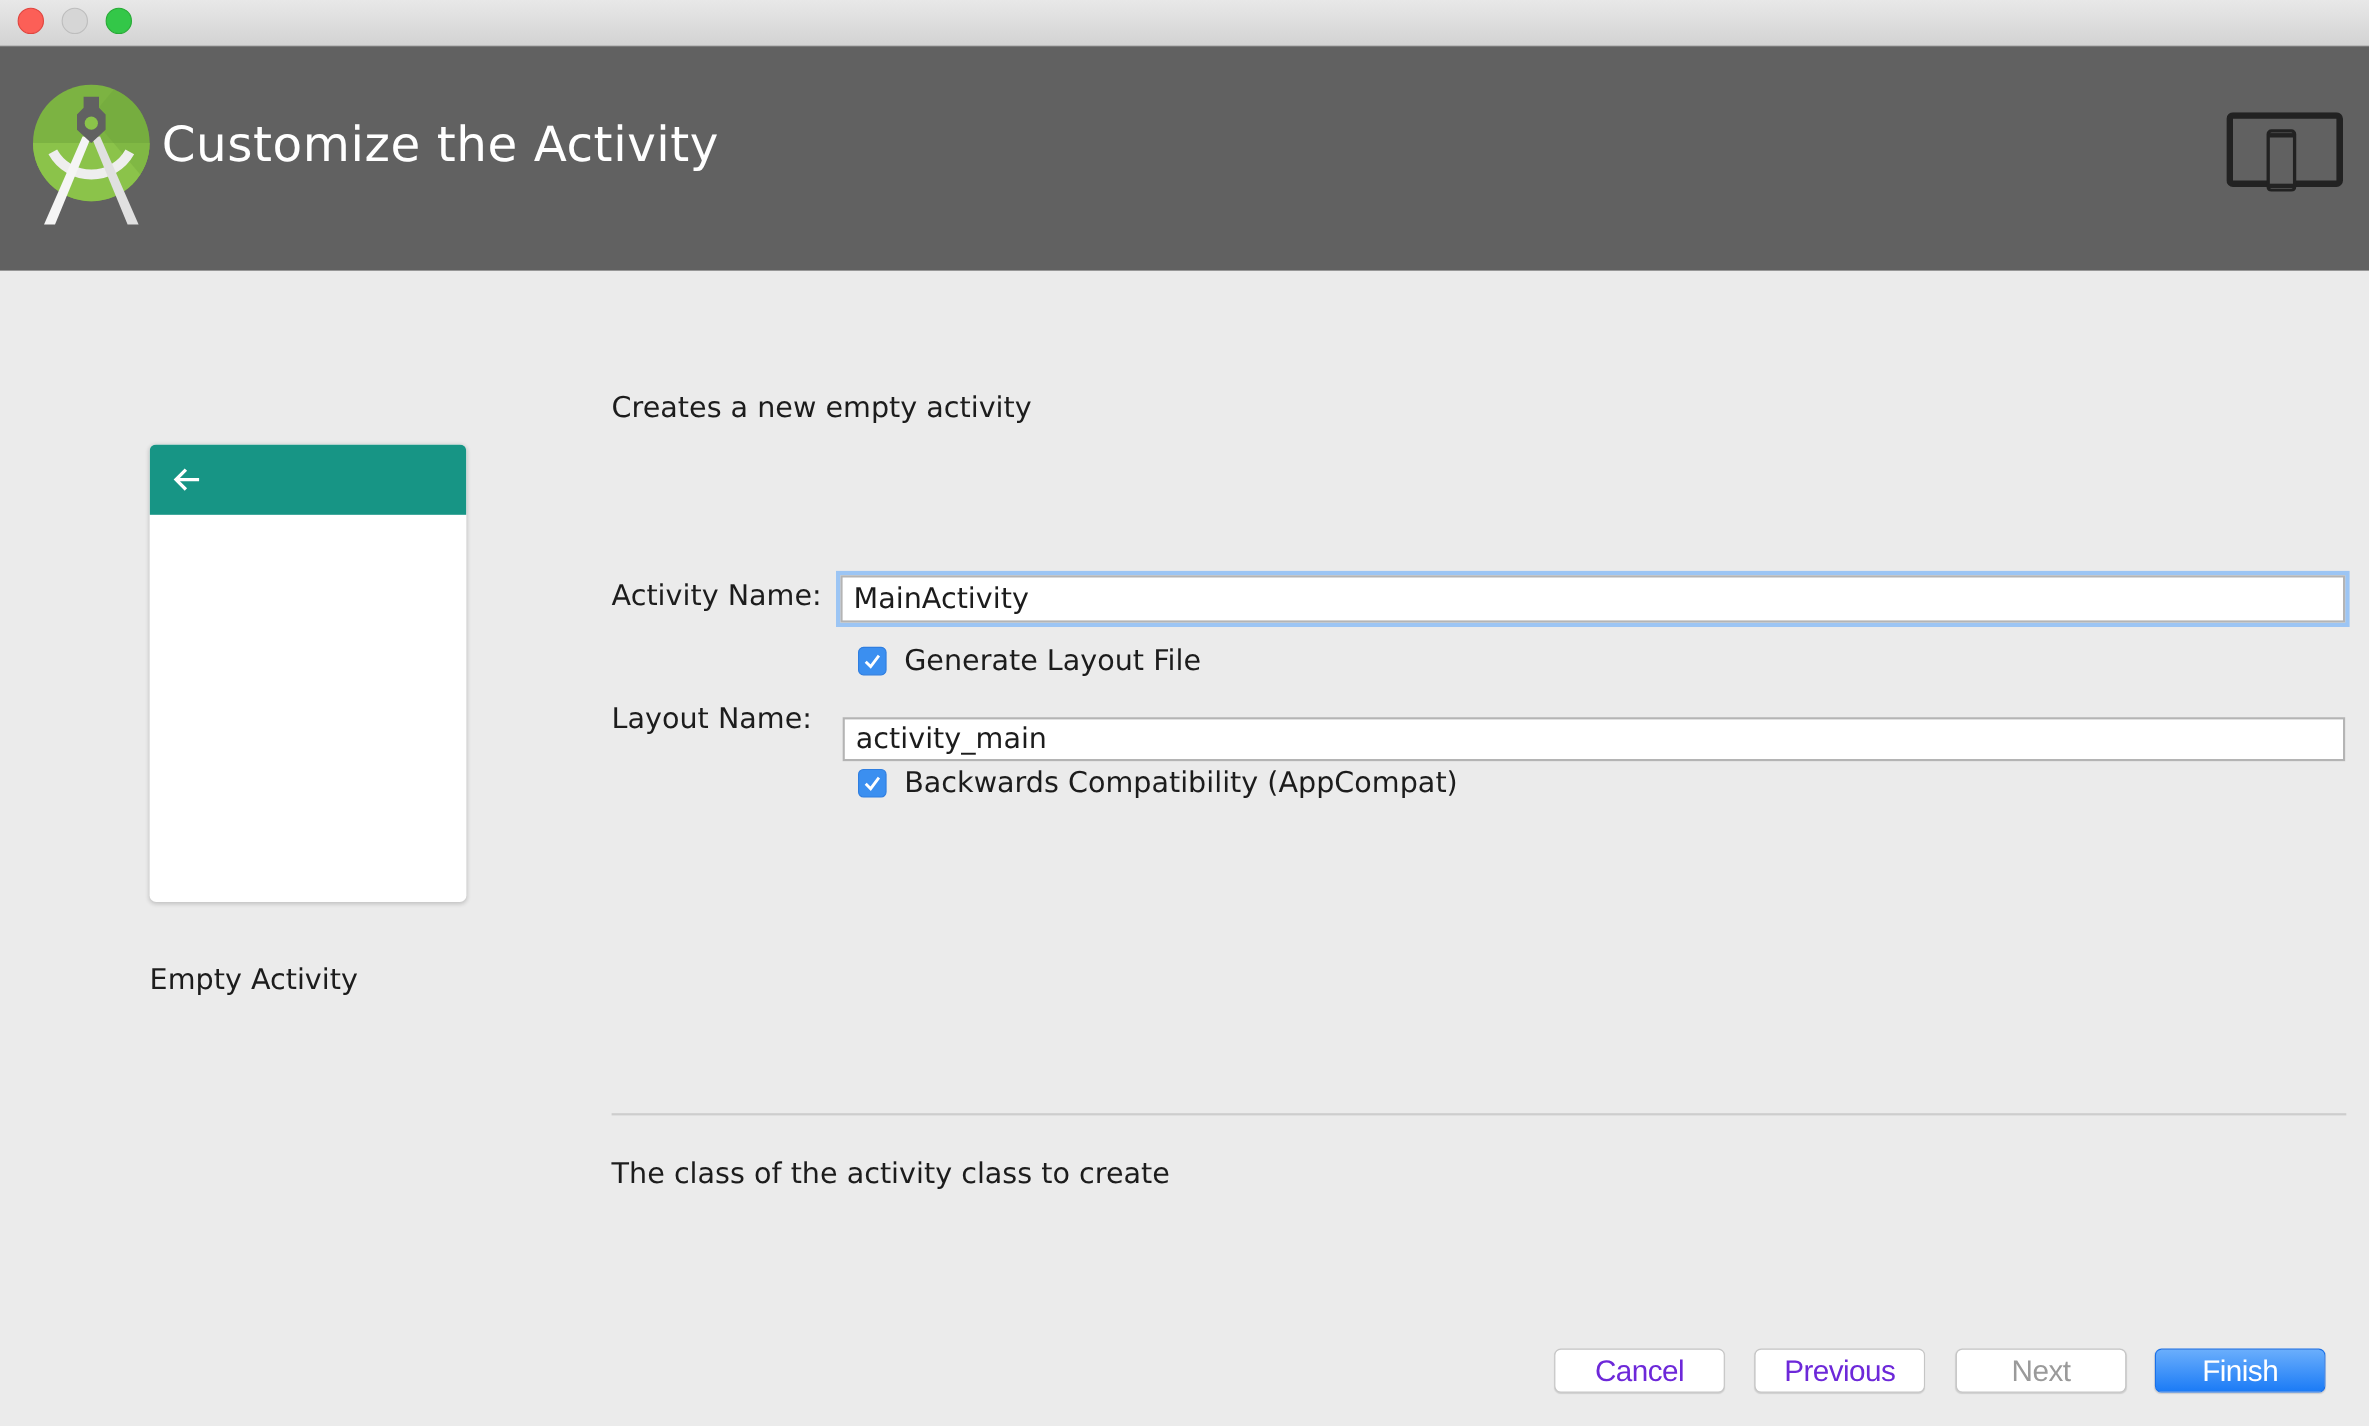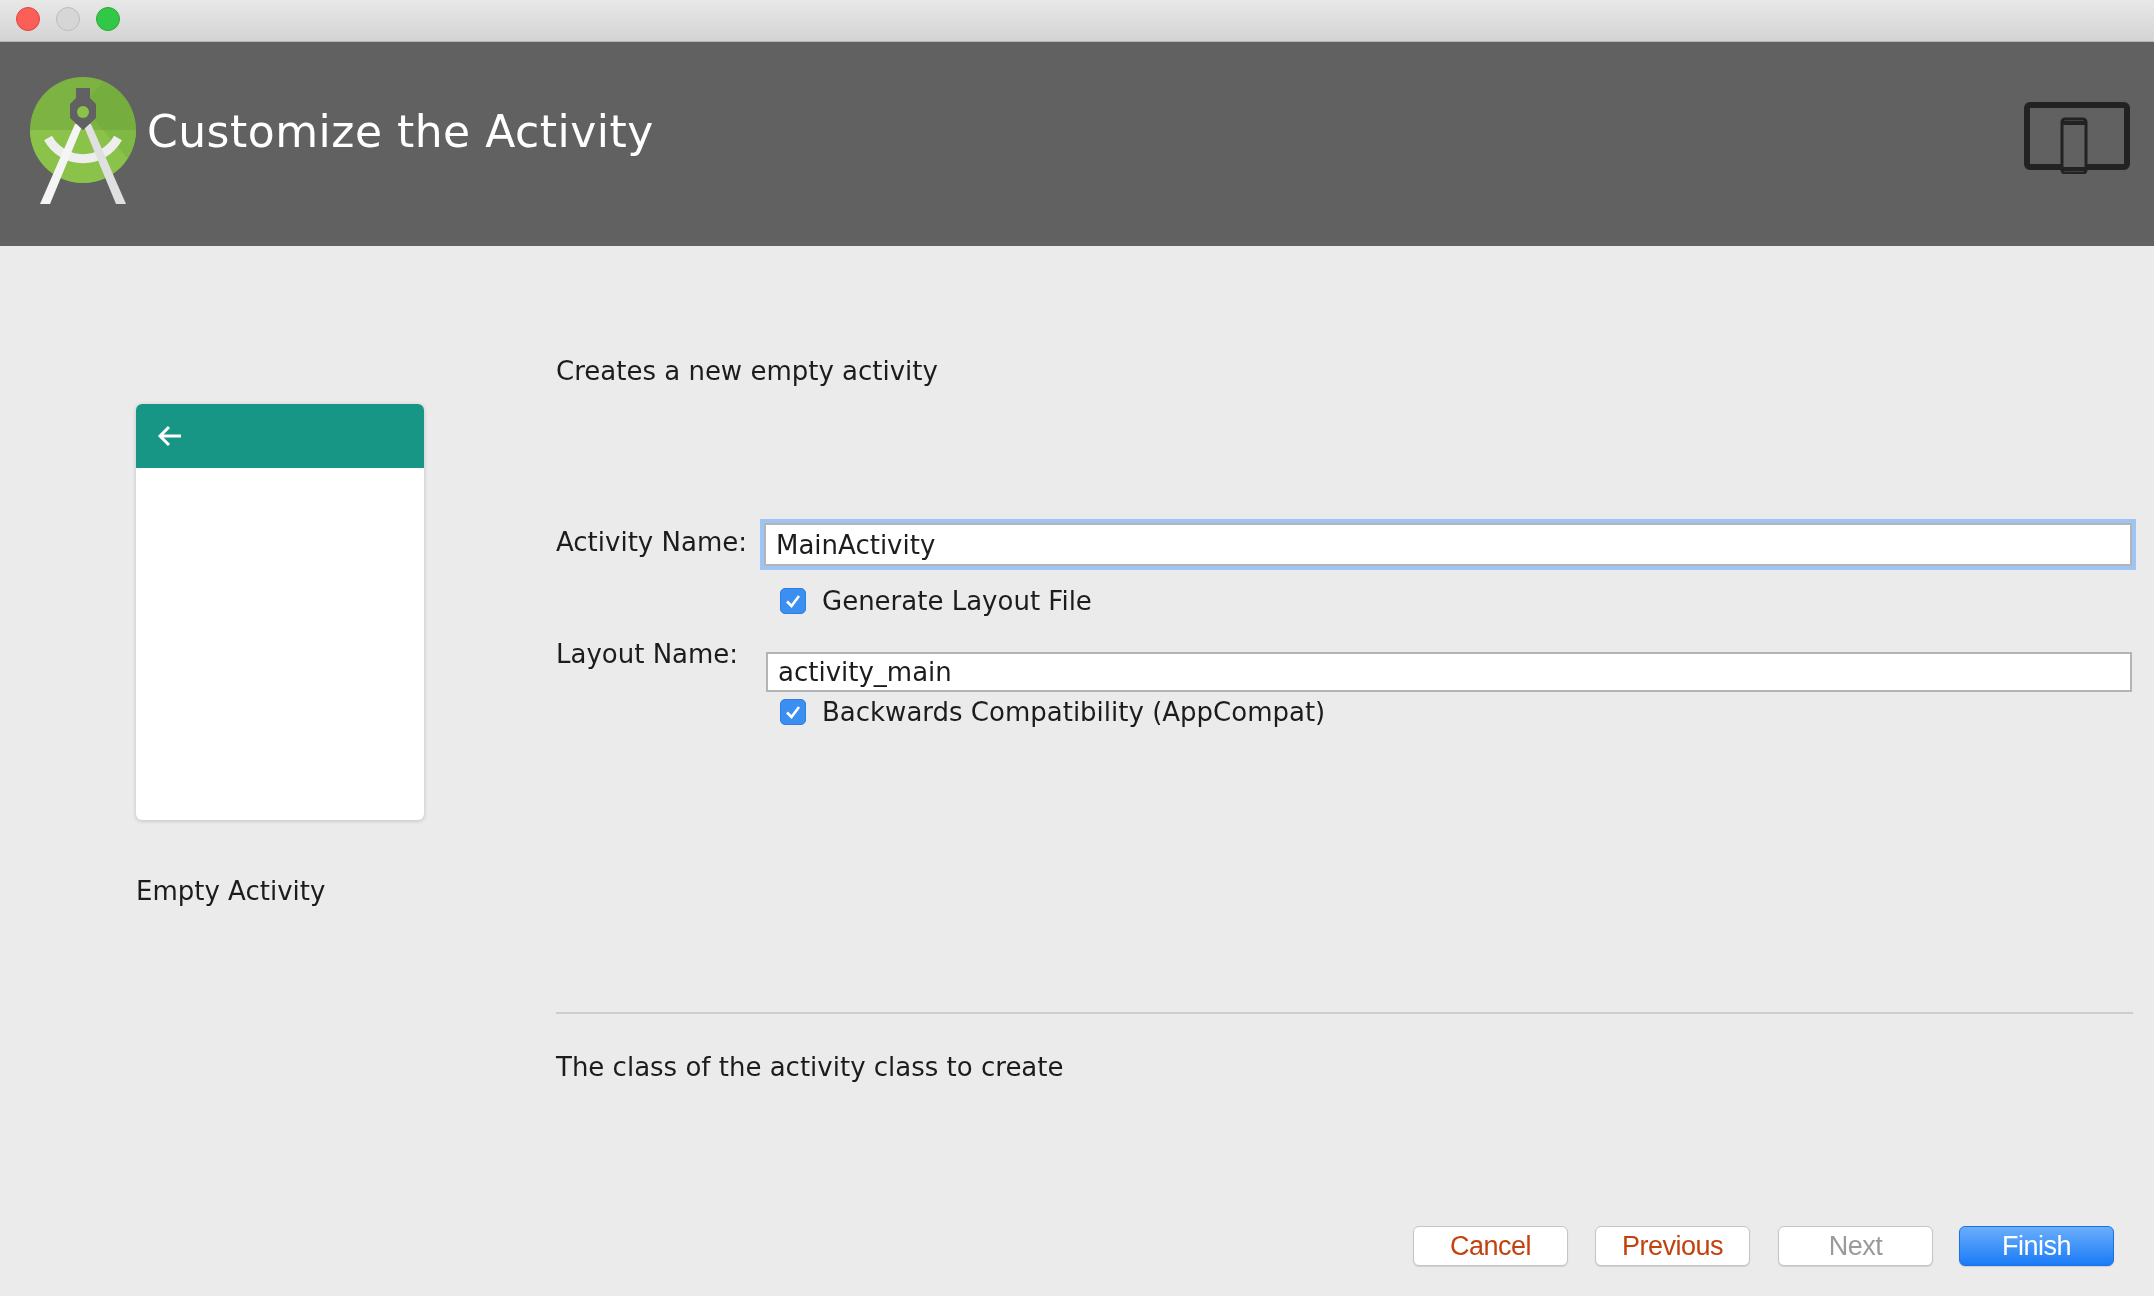--- a/index.html
+++ b/index.html
@@ -82,21 +82,21 @@
     position: absolute; left: 556px; top: 1012px; width: 1577px; height: 2px; background: #cdcdcd;
   }
   .hint {
     position: absolute; left: 556px; top: 1052px; font-size: 26px; color: #1c1c1c;
   }
 
   .btn {
     position: absolute; top: 1226px; height: 40px; width: 155px; box-sizing: border-box;
     border-radius: 6px; background: #fff; border: 1px solid #c5c5c5;
     box-shadow: 0 1px 1px rgba(0,0,0,0.12);
-    font-family: "Liberation Sans", sans-serif; font-size: 27px; color: #c2410c;
+    font-family: "Liberation Sans", sans-serif; font-size: 27px; color: #6d28d9;
     display: flex; align-items: center; justify-content: center; letter-spacing: -0.5px;
   }
   .btn-cancel { left: 1413px; }
   .btn-previous { left: 1595px; }
   .btn-next { left: 1778px; color: #9a9a9a; }
   .btn-finish {
     left: 1959px; color: #fff; border: 1px solid #1a70e8;
     background: linear-gradient(#6aaefc, #1b7bf6);
   }
 </style>

